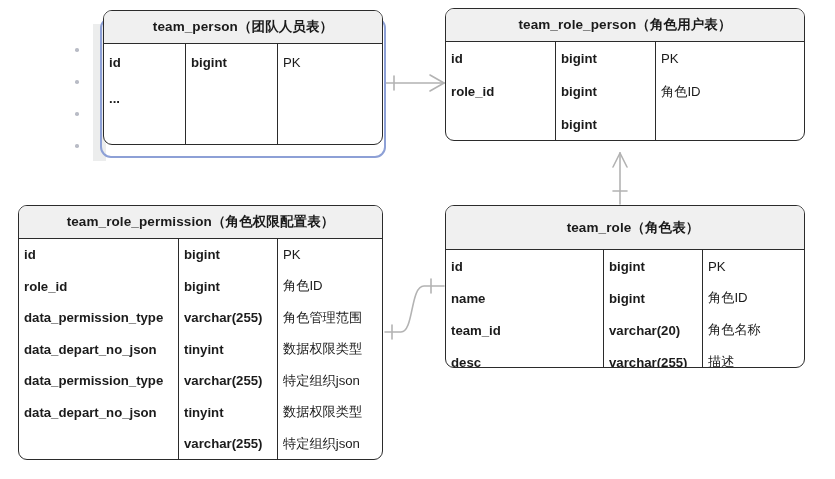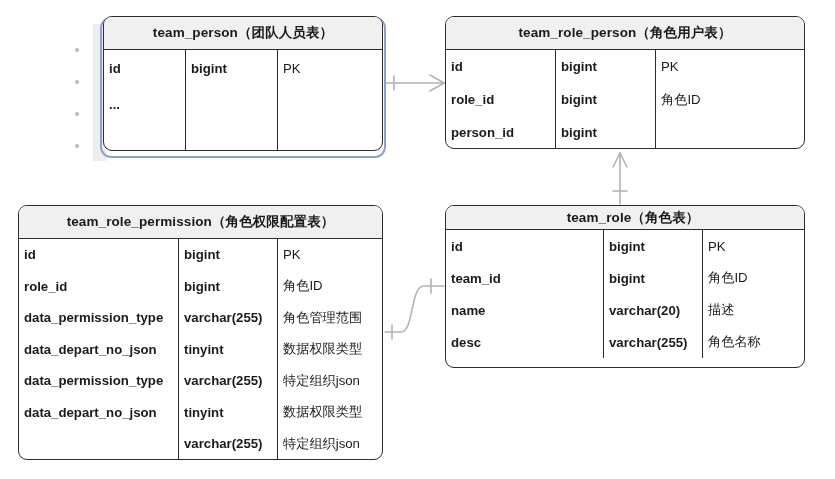--- a/index.html
+++ b/index.html
@@ -108,44 +108,43 @@
   <div class="drag-strip" style="left: 93px; top: 24px; width: 13px; height: 137px;"></div>
   <div class="sel-outline" style="left: 100px; top: 17px; width: 286px; height: 141px;"></div>
   <div id="anchors">
       <div class="anchor-dot" style="left: 75px; top: 48px;"></div>
       <div class="anchor-dot" style="left: 75px; top: 80px;"></div>
       <div class="anchor-dot" style="left: 75px; top: 112px;"></div>
       <div class="anchor-dot" style="left: 75px; top: 144px;"></div>
     </div>
 
   <div id="entities">
-      <div class="entity" style="left: 103px; top: 16px; width: 280px; height: 135px;">
+      <div class="entity" style="left: 103px; top: 10px; width: 280px; height: 135px;">
         <div class="ehead" style="height: 33px;">team_person（团队人员表）</div>
         <div class="ebody" style="height: 100px;">
           <div class="col c1" style="width: 82px;">
             <div class="cell" style="height: 36px; min-height: 36px;">id</div>
             <div class="cell" style="height: 36px; min-height: 36px;">...</div>
           </div>
           <div class="col c2" style="width: 92px;">
             <div class="cell" style="height: 36px; min-height: 36px;">bigint</div>
             <div class="cell" style="height: 36px; min-height: 36px;"></div>
           </div>
           <div class="col" style="width: auto; flex: 1 1 auto;">
             <div class="cell" style="height: 36px; min-height: 36px;">PK</div>
             <div class="cell" style="height: 36px; min-height: 36px;"></div>
           </div>
         </div>
       </div>
-      <div class="entity" style="left: 445px; top: 16px; width: 360px; height: 133px;">
+      <div class="entity" style="left: 445px; top: 8px; width: 360px; height: 133px;">
         <div class="ehead" style="height: 33px;">team_role_person（角色用户表）</div>
         <div class="ebody" style="height: 98px;">
           <div class="col c1" style="width: 110px;">
             <div class="cell" style="height: 33px; min-height: 33px;">id</div>
             <div class="cell" style="height: 33px; min-height: 33px;">role_id</div>
-            <div class="cell" style="height: 33px; min-height: 33px;">person_id</div>
           </div>
           <div class="col c2" style="width: 100px;">
             <div class="cell" style="height: 33px; min-height: 33px;">bigint</div>
             <div class="cell" style="height: 33px; min-height: 33px;">bigint</div>
             <div class="cell" style="height: 33px; min-height: 33px;">bigint</div>
           </div>
           <div class="col" style="width: auto; flex: 1 1 auto;">
             <div class="cell" style="height: 33px; min-height: 33px;">PK</div>
             <div class="cell" style="height: 33px; min-height: 33px;">角色ID</div>
           </div>
@@ -176,37 +175,37 @@
             <div class="cell" style="height: 31.5px; min-height: 31.5px;">角色ID</div>
             <div class="cell" style="height: 31.5px; min-height: 31.5px; text-align: center;">角色管理范围</div>
             <div class="cell" style="height: 31.5px; min-height: 31.5px;">数据权限类型</div>
             <div class="cell" style="height: 31.5px; min-height: 31.5px;">特定组织json</div>
             <div class="cell" style="height: 31.5px; min-height: 31.5px;">数据权限类型</div>
             <div class="cell" style="height: 31.5px; min-height: 31.5px;">特定组织json</div>
           </div>
         </div>
       </div>
       <div class="entity" style="left: 445px; top: 205px; width: 360px; height: 163px;">
-        <div class="ehead" style="height: 24px; padding-left: 16px;">team_role（角色表）</div>
+        <div class="ehead" style="height: 44px; padding-left: 16px;">team_role（角色表）</div>
         <div class="ebody" style="height: 128px;">
           <div class="col c1" style="width: 158px;">
             <div class="cell" style="height: 32px; min-height: 32px;">id</div>
+            <div class="cell" style="height: 32px; min-height: 32px;">name</div>
             <div class="cell" style="height: 32px; min-height: 32px;">team_id</div>
-            <div class="cell" style="height: 32px; min-height: 32px;">name</div>
             <div class="cell" style="height: 32px; min-height: 32px;">desc</div>
           </div>
           <div class="col c2" style="width: 99px;">
             <div class="cell" style="height: 32px; min-height: 32px;">bigint</div>
             <div class="cell" style="height: 32px; min-height: 32px;">bigint</div>
             <div class="cell" style="height: 32px; min-height: 32px;">varchar(20)</div>
             <div class="cell" style="height: 32px; min-height: 32px;">varchar(255)</div>
           </div>
           <div class="col" style="width: auto; flex: 1 1 auto;">
             <div class="cell" style="height: 32px; min-height: 32px;">PK</div>
             <div class="cell" style="height: 32px; min-height: 32px;">角色ID</div>
+            <div class="cell" style="height: 32px; min-height: 32px;">角色名称</div>
             <div class="cell" style="height: 32px; min-height: 32px;">描述</div>
-            <div class="cell" style="height: 32px; min-height: 32px;">角色名称</div>
           </div>
         </div>
       </div>
     </div>
 
 </div>
 
 </body></html>

